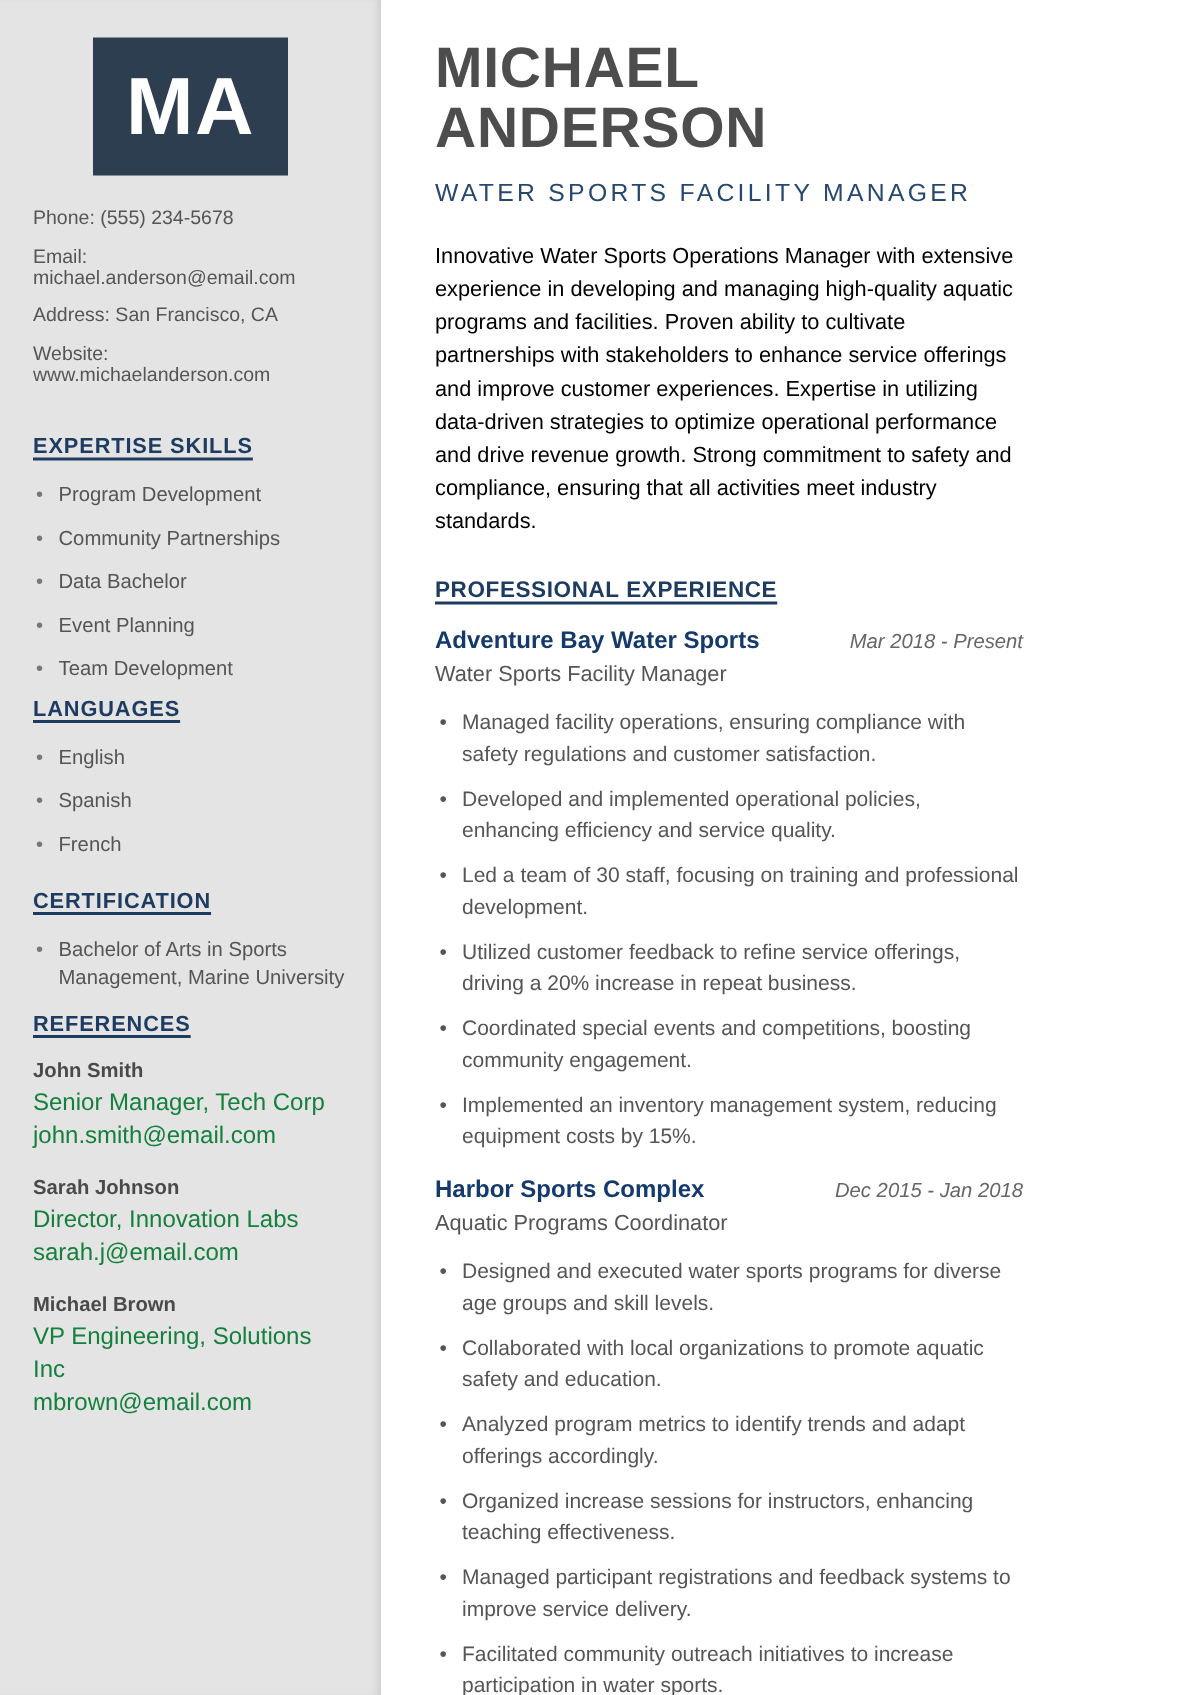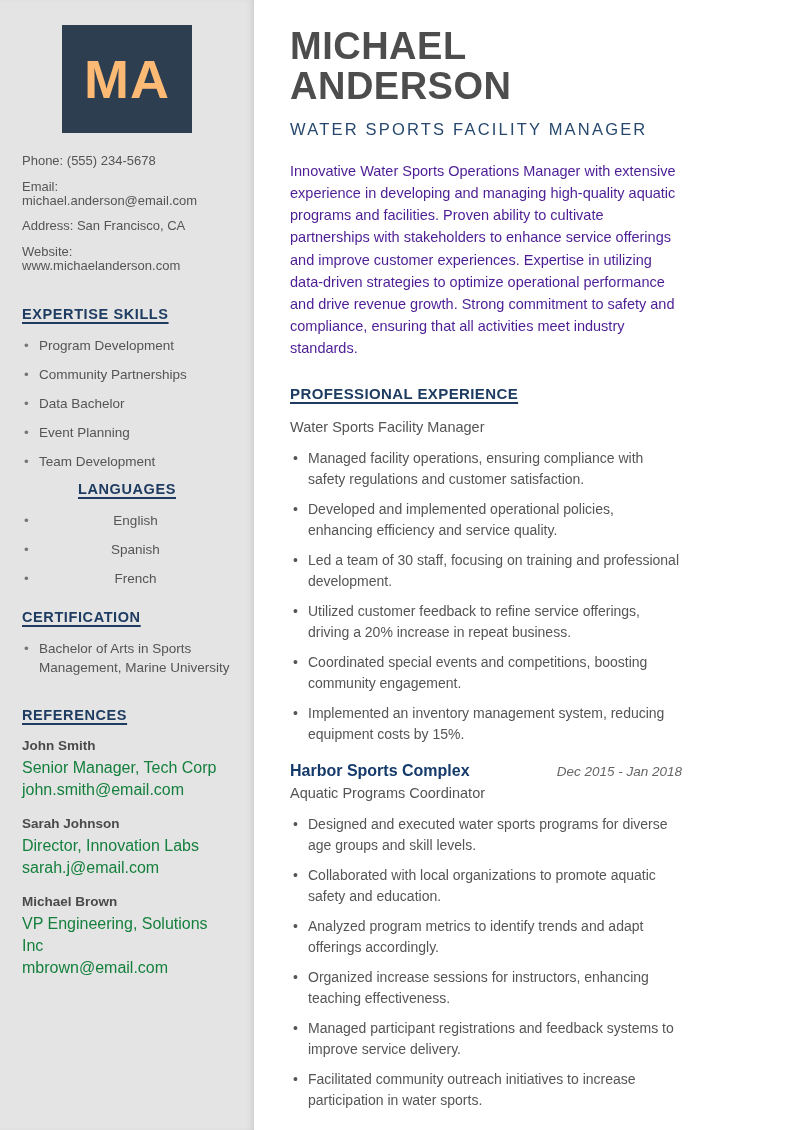--- a/index.html
+++ b/index.html
@@ -22,24 +22,24 @@
     position: absolute;
     left: 0; top: 0;
     width: 254px;
     height: 1130px;
     background: #e4e4e4;
     box-shadow: inset -5px 0 6px -3px rgba(0,0,0,0.10);
     padding: 25px 22px 0 22px;
   }
   .avatar {
     width: 130px;
-    height: 108px;
+    height: 92px;
     margin: 0 auto;
     background: #2d3e50;
-    color: #fdba74;
+    color: #ffffff;
     display: flex;
     align-items: center;
     justify-content: center;
     font-size: 54px;
     font-weight: bold;
     letter-spacing: 1px;
   }
   .contact { margin-top: 21px; }
   .contact-line {
     font-size: 13px;
@@ -65,23 +65,23 @@
     margin-bottom: 9.5px;
     line-height: 1.45;
   }
   .side-list li::before {
     content: "\2022";
     position: absolute;
     left: 2px;
     color: #777777;
   }
   .skills-block   { margin-top: 33px; }
-  .languages-block{ margin-top: 2px; text-align: center; }
+  .languages-block{ margin-top: 2px; }
   .cert-block     { margin-top: 20px; }
-  .refs-block     { margin-top: 29px; }
+  .refs-block     { margin-top: 13px; }
   .ref-person { margin-top: 15px; }
   .ref-name {
     font-size: 13.5px;
     font-weight: bold;
     color: #4a4a4a;
     margin-bottom: 4px;
   }
   .ref-detail {
     font-size: 16px;
     color: #15803d;
@@ -105,21 +105,21 @@
   }
   .job-title {
     margin-top: 13px;
     font-size: 16.5px;
     color: #27486e;
     letter-spacing: 2.2px;
   }
   .summary {
     margin-top: 21px;
     font-size: 14.5px;
-    color: #4c1d95;
+    color: #000000;
     line-height: 22.2px;
   }
   .main-heading {
     font-size: 15px;
     font-weight: bold;
     color: #1e3c61;
     letter-spacing: 0.4px;
     text-decoration: underline;
     text-underline-offset: 3px;
     text-decoration-thickness: 1.5px;
@@ -250,20 +250,24 @@
   <main class="main">
 
     <h1 class="name">MICHAEL ANDERSON</h1>
     <div class="job-title">WATER SPORTS FACILITY MANAGER</div>
 
     <p class="summary">Innovative Water Sports Operations Manager with extensive experience in developing and managing high-quality aquatic programs and facilities. Proven ability to cultivate partnerships with stakeholders to enhance service offerings and improve customer experiences. Expertise in utilizing data-driven strategies to optimize operational performance and drive revenue growth. Strong commitment to safety and compliance, ensuring that all activities meet industry standards.</p>
 
     <div class="main-heading experience-heading">PROFESSIONAL EXPERIENCE</div>
 
     <section class="job">
+      <div class="job-head">
+        <span class="company">Adventure Bay Water Sports</span>
+        <span class="dates">Mar 2018 - Present</span>
+      </div>
       <div class="role">Water Sports Facility Manager</div>
       <ul class="job-bullets">
         <li>Managed facility operations, ensuring compliance with safety regulations and customer satisfaction.</li>
         <li>Developed and implemented operational policies, enhancing efficiency and service quality.</li>
         <li>Led a team of 30 staff, focusing on training and professional development.</li>
         <li>Utilized customer feedback to refine service offerings, driving a 20% increase in repeat business.</li>
         <li>Coordinated special events and competitions, boosting community engagement.</li>
         <li>Implemented an inventory management system, reducing equipment costs by 15%.</li>
       </ul>
     </section>

